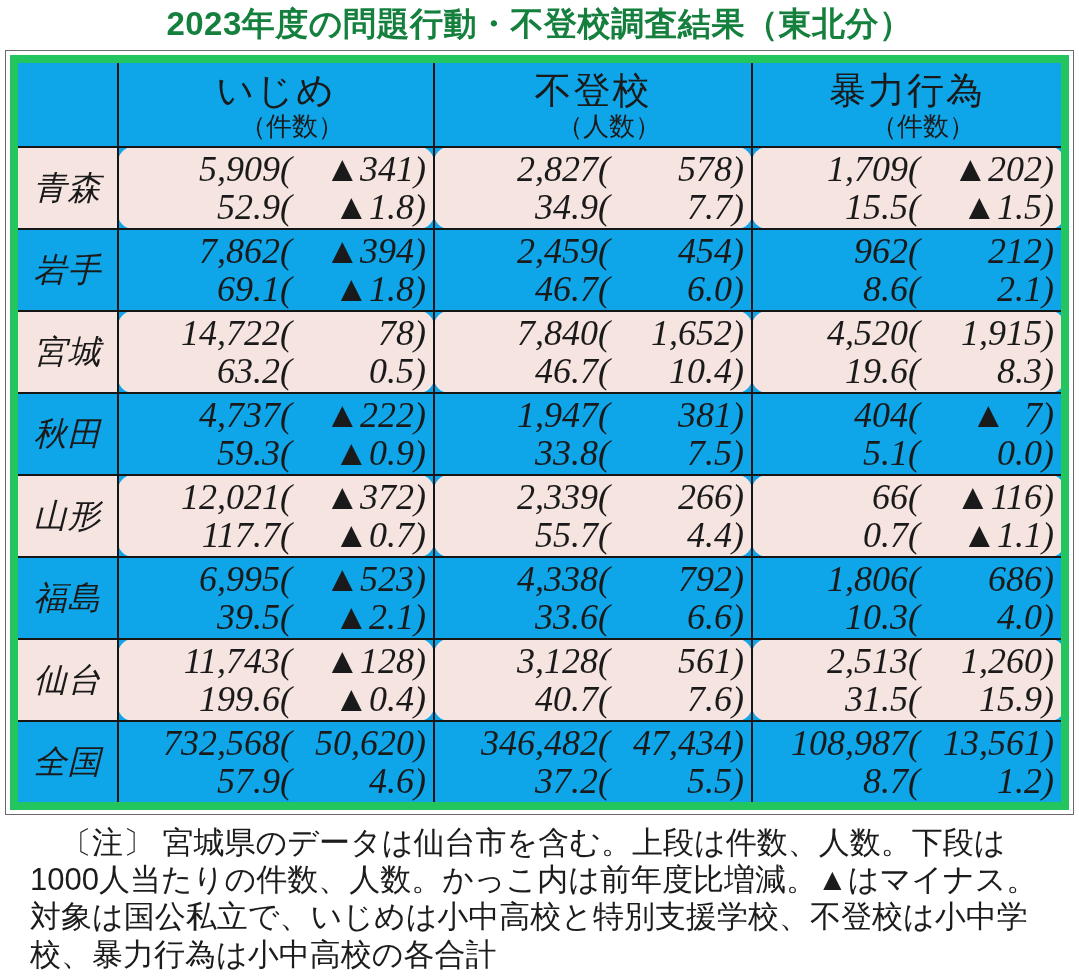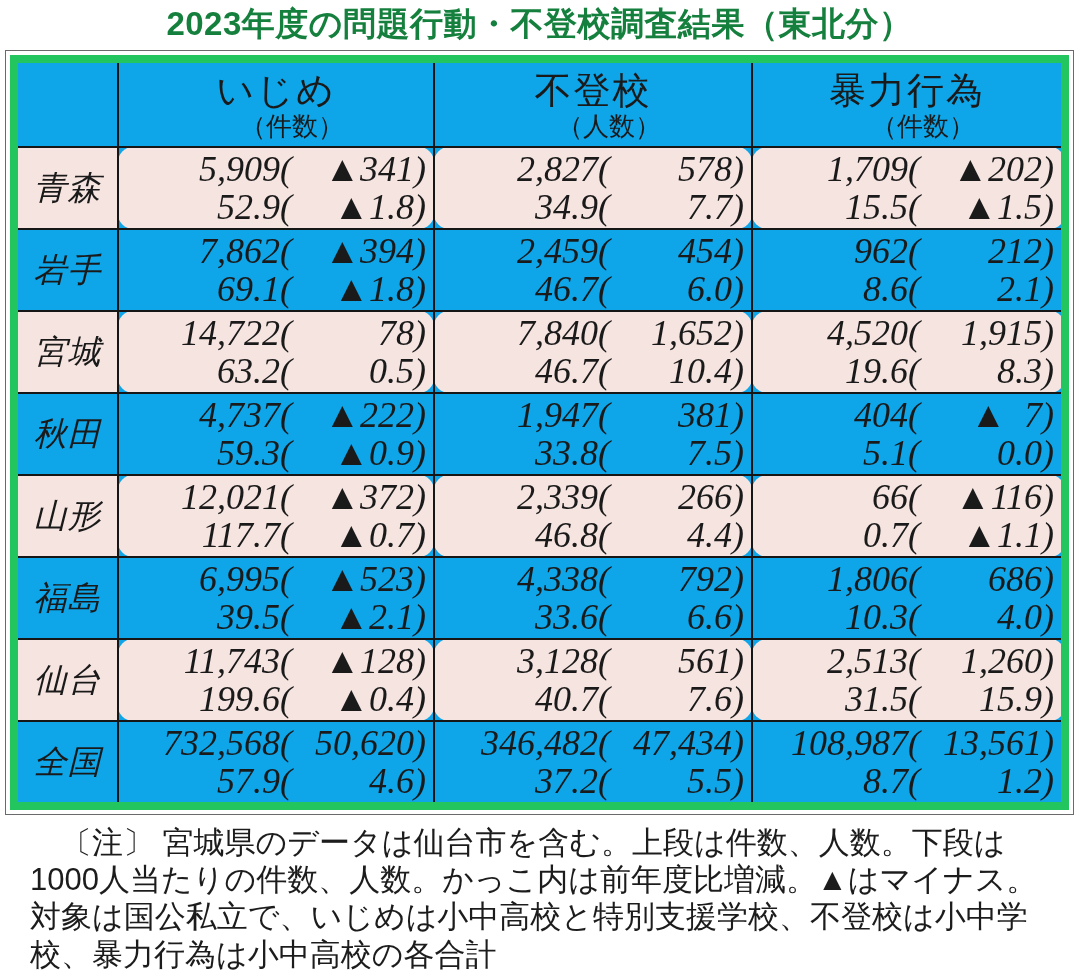--- a/index.html
+++ b/index.html
@@ -162,21 +162,21 @@
     </td>
   </tr>
           <tr style="background: rgb(246, 228, 224);">
     <th class="region">山形</th>
     <td class="cell">
       <div class="line"><span class="val">12,021(</span><span class="chg">▲372)</span></div>
       <div class="line"><span class="val">117.7(</span><span class="chg">▲0.7)</span></div>
     </td>
     <td class="cell">
       <div class="line"><span class="val">2,339(</span><span class="chg">266)</span></div>
-      <div class="line"><span class="val">46.8(</span><span class="chg">4.4)</span></div>
+      <div class="line"><span class="val">55.7(</span><span class="chg">4.4)</span></div>
     </td>
     <td class="cell">
       <div class="line"><span class="val">66(</span><span class="chg">▲116)</span></div>
       <div class="line"><span class="val">0.7(</span><span class="chg">▲1.1)</span></div>
     </td>
   </tr>
           <tr>
     <th class="region">福島</th>
     <td class="cell">
       <div class="line"><span class="val">6,995(</span><span class="chg">▲523)</span></div>

